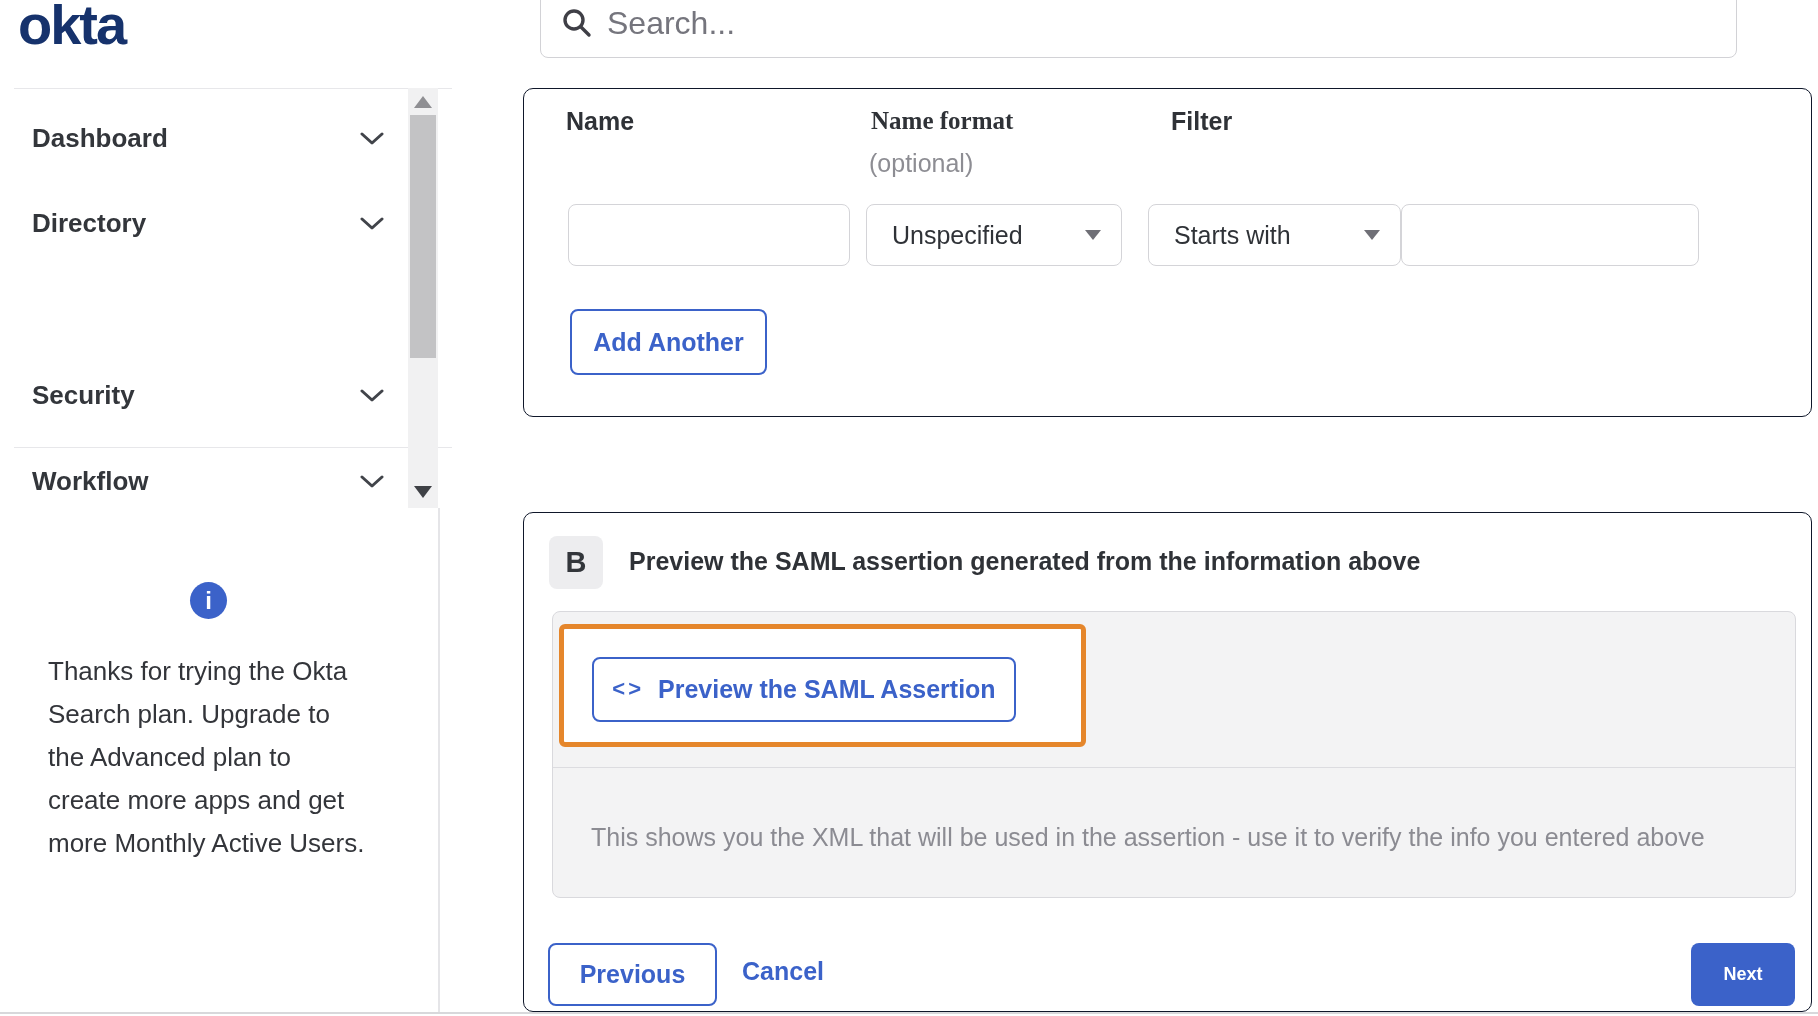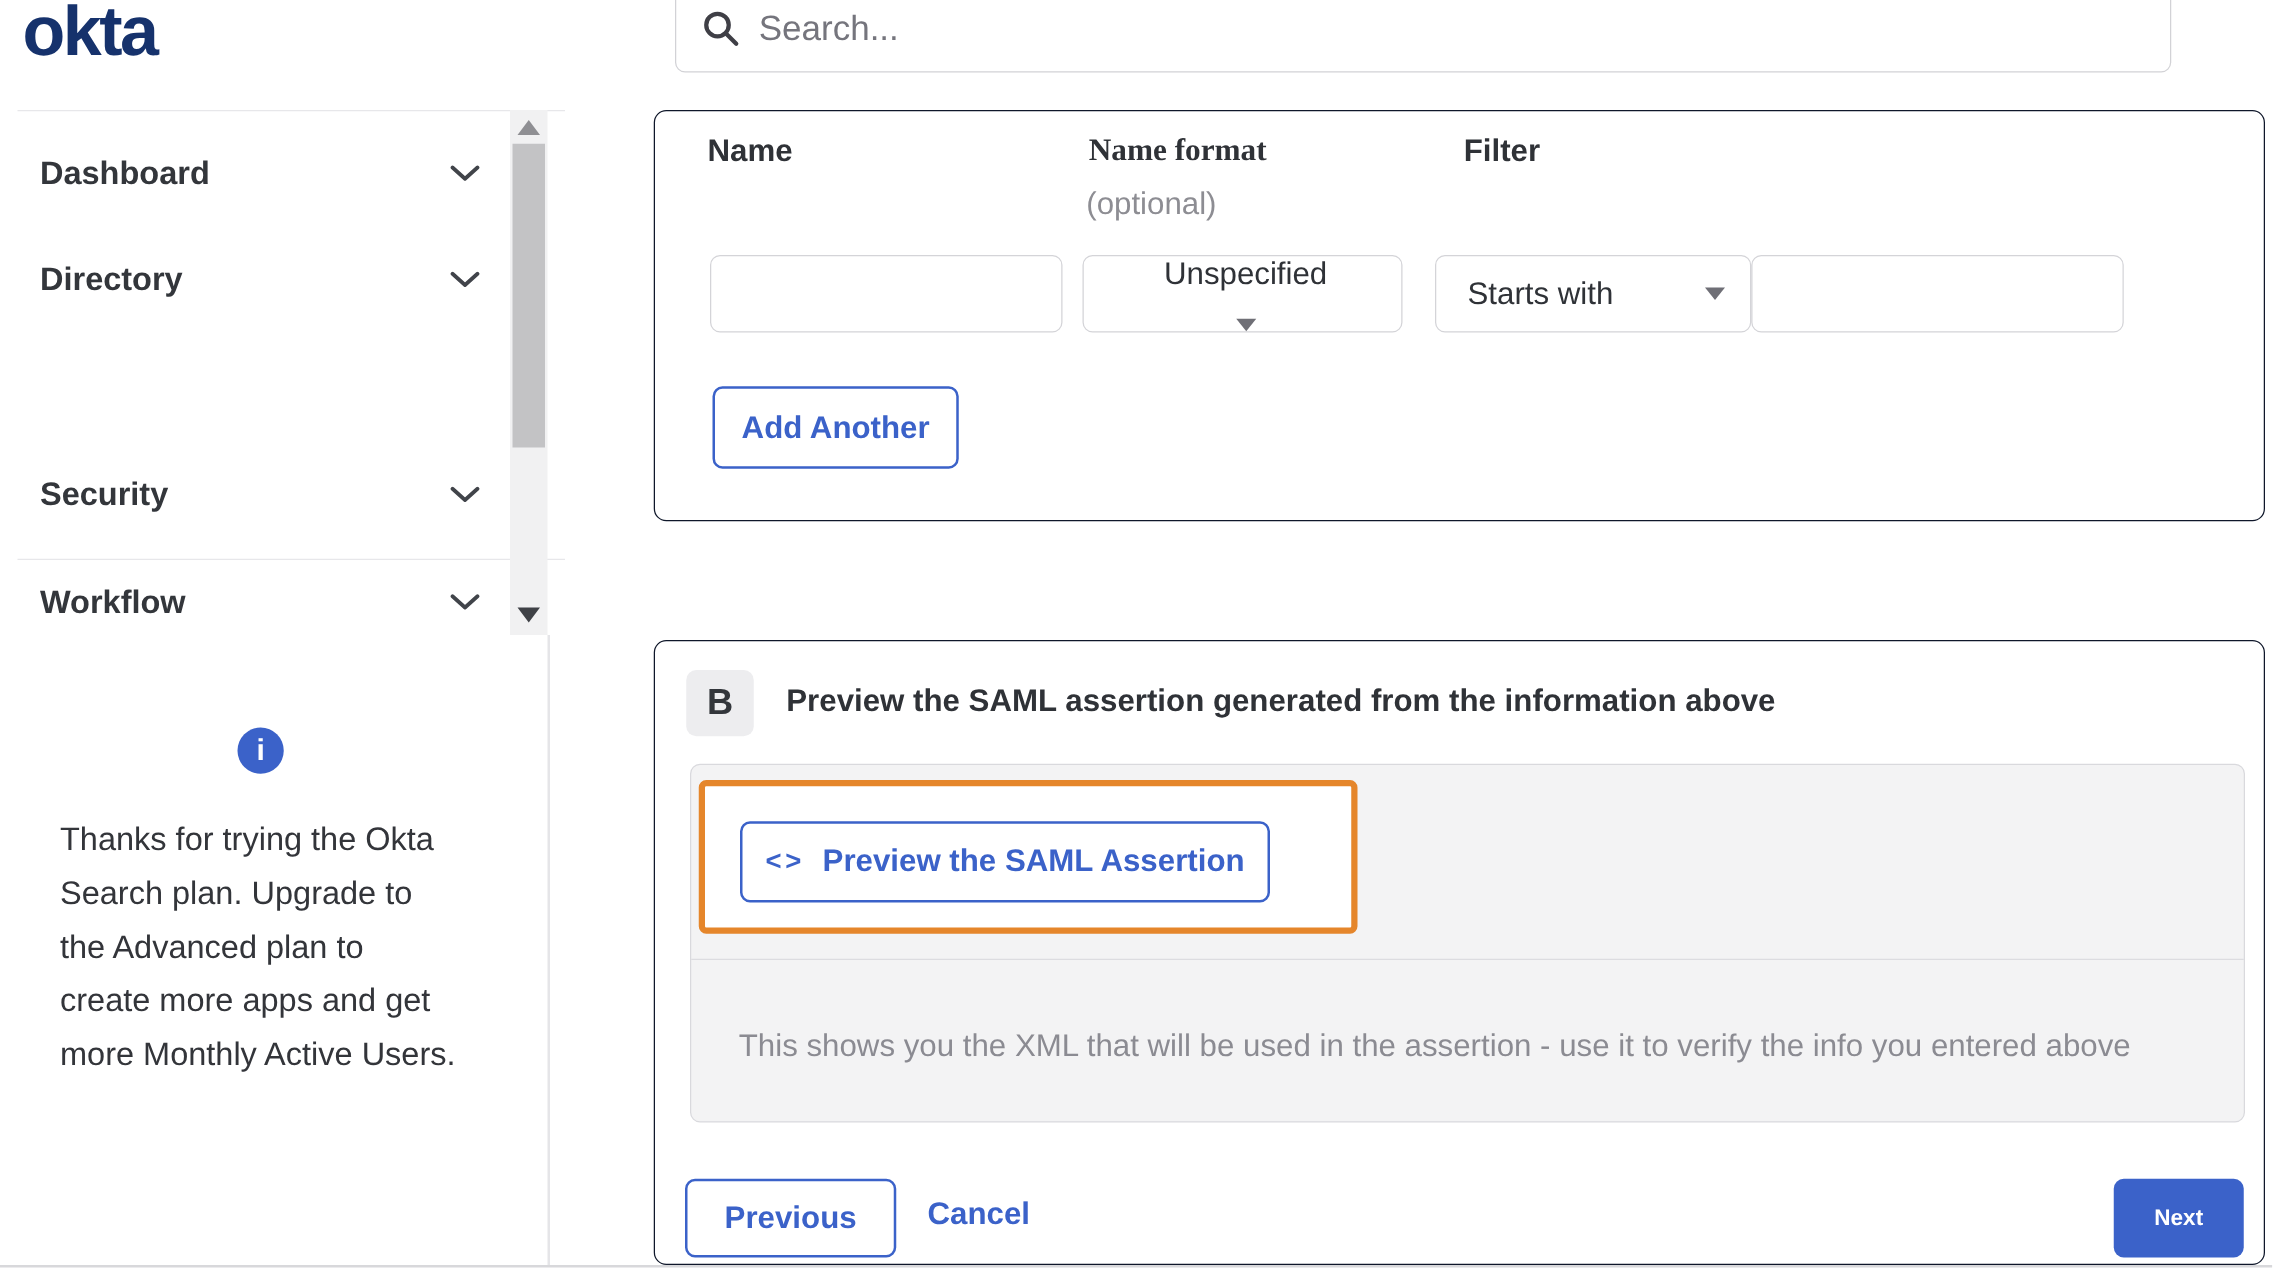--- a/index.html
+++ b/index.html
@@ -11,21 +11,21 @@
   .abs { position:absolute; }
 
   
   .logo { left:18px; top:-8px; font-size:56px; font-weight:800; letter-spacing:-2px; color:#16326c; }
   .search-box {
     left:540px; top:-12px; width:1197px; height:70px; background:#fff;
     border:1px solid #d2d2d6; border-radius:8px; display:flex; align-items:center; padding-left:20px;
   }
   .search-box input {
     border:none; outline:none; font-family:"Liberation Sans",sans-serif;
-    font-size:28px; color:#737373; width:1050px; margin-left:14px; background:transparent;
+    font-size:32px; color:#737373; width:1050px; margin-left:14px; background:transparent;
   }
   .search-box input::placeholder { color:#75757d; }
 
   
   .menu { left:14px; top:88px; width:438px; height:360px; border-top:1px solid #e7e7ea; border-bottom:1px solid #e7e7ea; background:#fff; }
   .menu-item { position:absolute; left:18px; width:360px; height:44px; display:flex; align-items:center; cursor:pointer; }
   .menu-item .lbl { font-size:26px; font-weight:700; color:#33363b; }
   .menu-item .chev { position:absolute; left:328px; top:16px; }
 
   .sb-track { left:408px; top:88px; width:30px; height:420px; background:#f1f1f2; }
@@ -149,21 +149,21 @@
   <section class="abs panel panel-1">
     <span class="col-label" style="left:42px; top:18px;">Name</span>
     <span class="col-label" style="left:347px; top:18px;font-family:Liberation Serif, serif;">Name format</span>
     <span class="optional" style="left:345px; top:60px;">(optional)</span>
     <span class="col-label" style="left:647px; top:18px;">Filter</span>
 
     <div class="tbox" style="left:44px; top:115px; width:282px;">
       <input type="text" value="" style="">
     </div>
 
-    <div class="tbox select" style="left:342px; top:115px; width:256px;flex-direction:column;">
+    <div class="tbox select" style="left:342px; top:115px; width:256px;">
       <span class="val">Unspecified</span>
       <span class="caret"></span>
     </div>
 
     <div class="tbox select" style="left:624px; top:115px; width:253px;">
       <span class="val">Starts with</span>
       <span class="caret"></span>
     </div>
 
     <div class="tbox" style="left:877px; top:115px; width:298px;">

